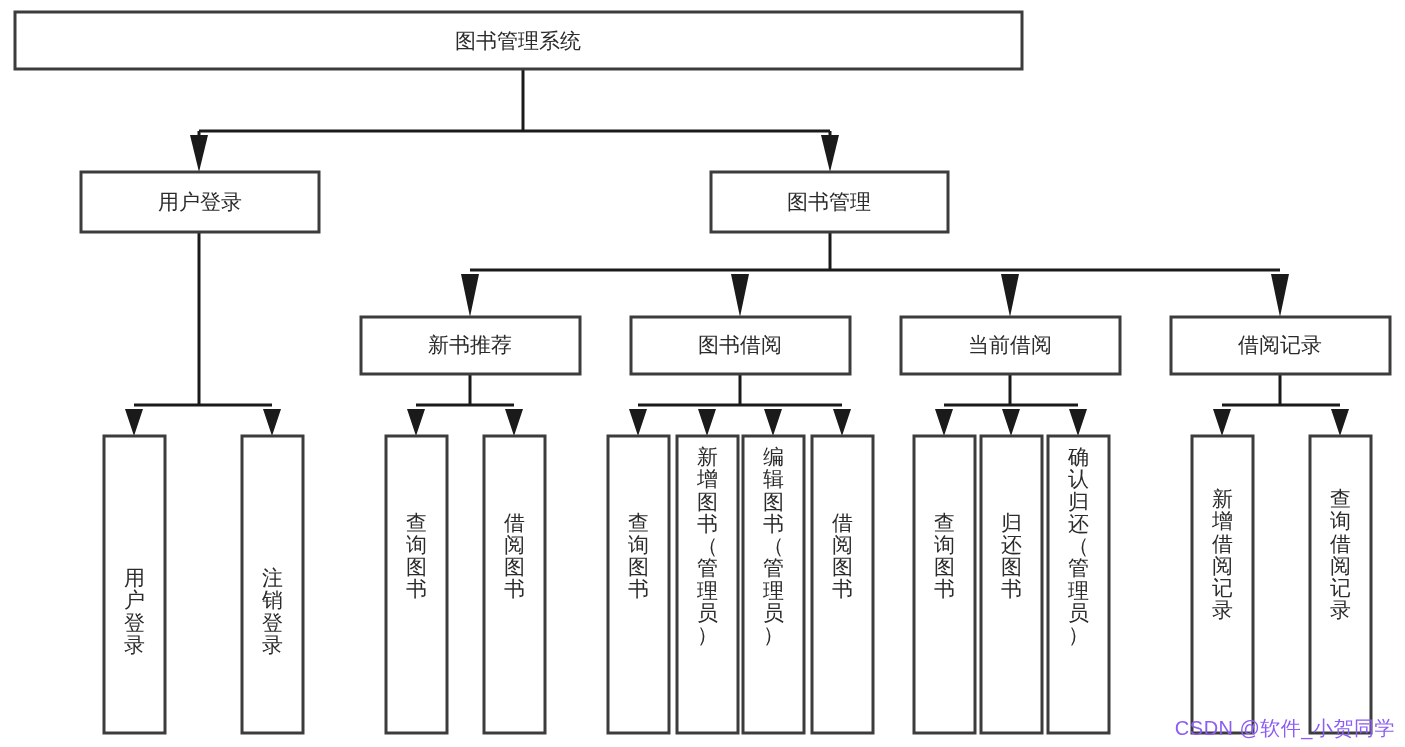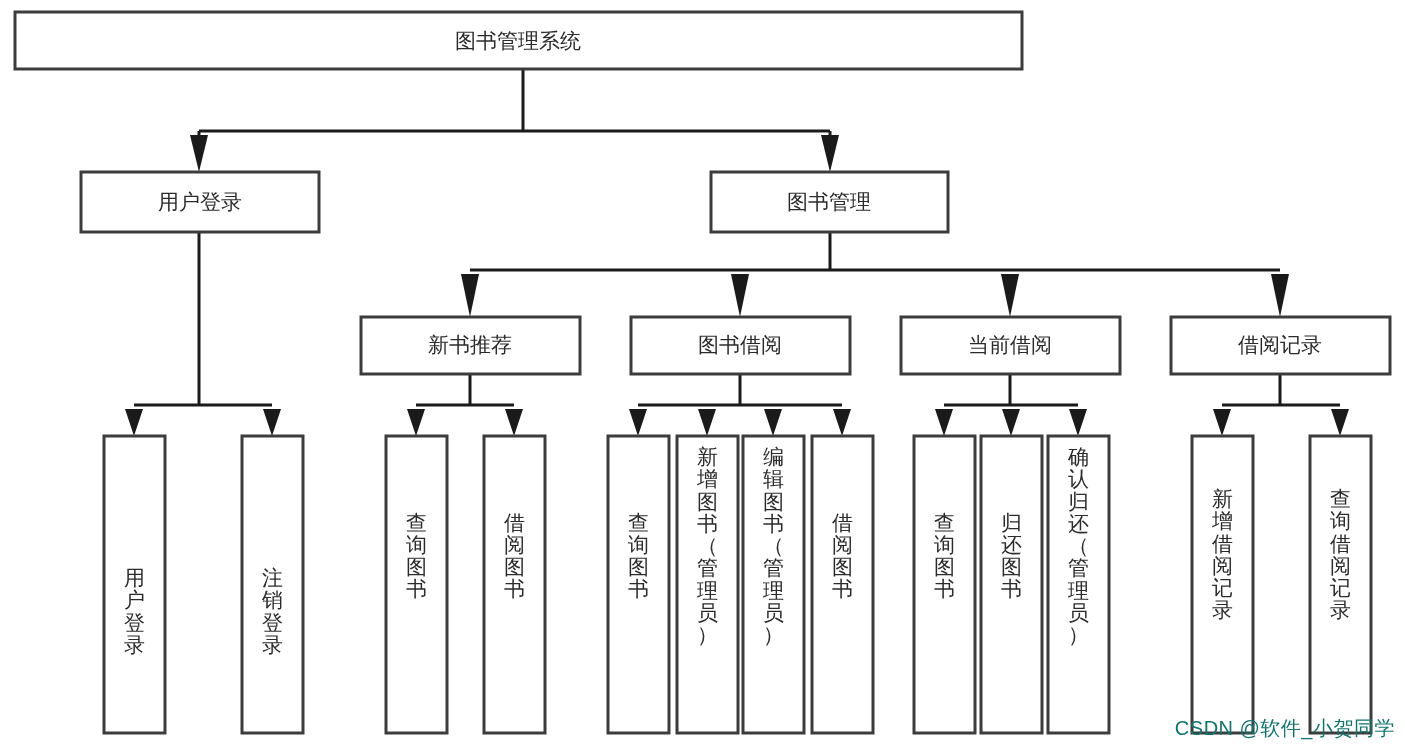--- a/index.html
+++ b/index.html
@@ -61,21 +61,21 @@
   .vert-text-wrap span {
     display: block;
     text-align: center;
   }
   .watermark {
     position: absolute;
     right: 10px;
     bottom: 5px;
     font-family: "Liberation Sans", "DejaVu Sans", sans-serif;
     font-size: 20px;
-    color: #0f766e;
+    color: #8b5cf6;
     letter-spacing: 0.5px;
     white-space: nowrap;
   }
 </style>
 </head>
 <body>
 
 <div id="diagram-root">
 
   <svg class="diagram-canvas" viewBox="0 0 1405 747">

